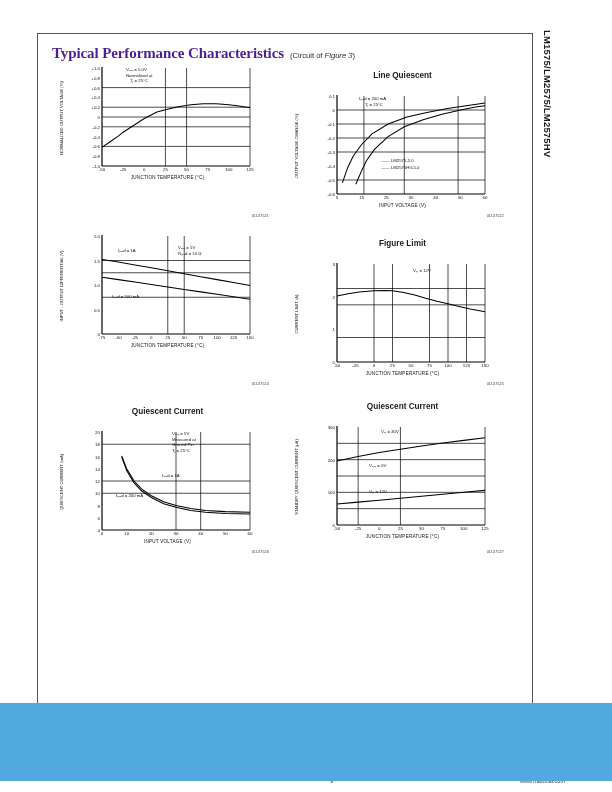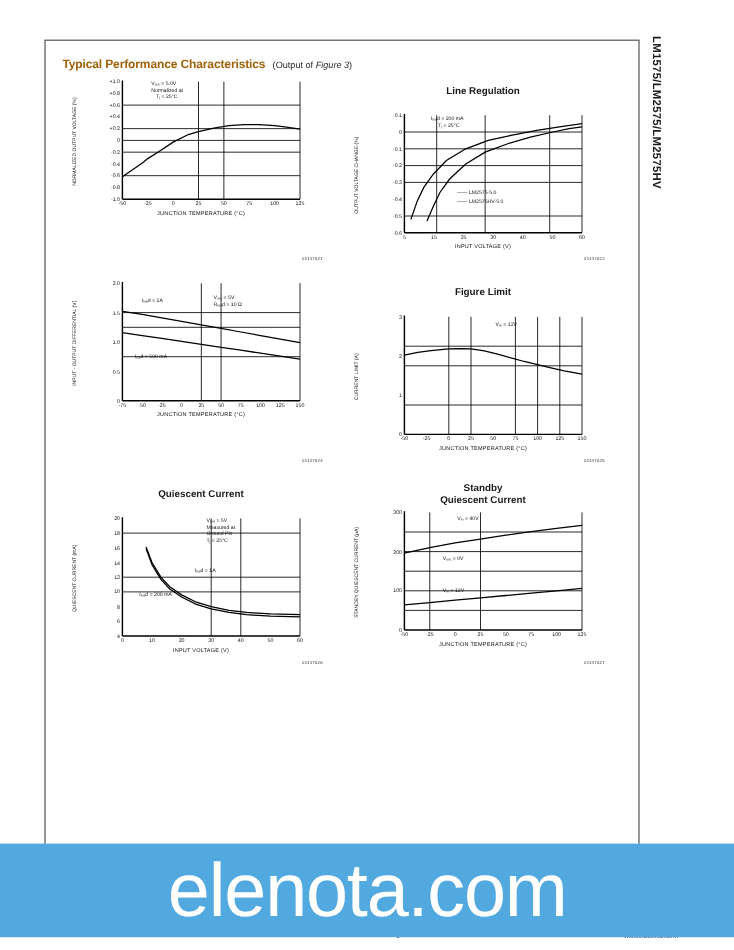--- a/index.html
+++ b/index.html
@@ -14,21 +14,21 @@
   
   #side-part{position:absolute;left:536px;top:30px;width:22px;height:140px;}
   #side-part span{
       position:absolute;left:50%;top:0;transform-origin:left top;
       transform:rotate(90deg) translateY(-50%);
       white-space:nowrap;font-weight:bold;font-size:9.5px;letter-spacing:.2px;
       color:#1b1b1b;}
 
   
   #sec-head{position:absolute;left:14px;top:10px;white-space:nowrap;}
-  #sec-title{font-size:10px;font-weight:bold;letter-spacing:-0.1px;color:#a16207;}
+  #sec-title{font-size:15px;font-weight:bold;letter-spacing:-0.1px;color:#4c1d95;font-family:Liberation Serif, serif;}
   #sec-sub{font-size:7.6px;color:#2a2a2a;margin-left:6px;}
   #sec-sub i{font-style:italic;}
 
   
   #grid{position:absolute;left:12px;top:30px;width:470px;}
   .row{display:flex;}
   .cell{width:235px;position:relative;height:168px;}
 
   .c-title{text-align:center;font-size:8.2px;font-weight:bold;color:#1a1a1a;
            line-height:9.5px;padding-top:2px;height:21px;}
@@ -70,21 +70,21 @@
 
 <div id="page">
 
   <div id="side-part">
     <span>LM1575/LM2575/LM2575HV</span>
   </div>
 
   <div id="content-frame">
 
     <div id="sec-head">
-      <span id="sec-title">Typical Performance Characteristics</span><span id="sec-sub"><span>(Output of </span><i>Figure 3</i><span>)</span></span>
+      <span id="sec-title">Typical Performance Characteristics</span><span id="sec-sub"><span>(Circuit of </span><i>Figure 3</i><span>)</span></span>
     </div>
 
     <div id="grid">
         <div class="row">
           <div class="cell">
             <div class="plotwrap">
               <div style="position: absolute; left: 14px; top: 4px; width: 0px; height: 0px;">
                 <div style="position: absolute; transform: rotate(-90deg) translate(-100%, -100%); transform-origin: left top; width: 100px; text-align: center; font-size: 4.2px; white-space: nowrap; color: rgb(17, 17, 17);">NORMALIZED OUTPUT VOLTAGE (%)</div>
               </div>
               <div class="yticks">
@@ -124,21 +124,21 @@
                 <span style="left: 84.5714px;">50</span>
                 <span style="left: 105.714px;">75</span>
                 <span style="left: 126.857px;">100</span>
                 <span style="left: 148px;">125</span>
               </div>
               <div class="xlab">JUNCTION TEMPERATURE (°C)</div>
             </div>
             <div class="docid">01147521</div>
           </div>
           <div class="cell">
-            <div class="c-title one">Line Regulation</div>
+            <div class="c-title one">Line Quiescent</div>
             <div class="plotwrap">
               <div style="position: absolute; left: 14px; top: 4px; width: 0px; height: 0px;">
                 <div style="position: absolute; transform: rotate(-90deg) translate(-100%, -100%); transform-origin: left top; width: 100px; text-align: center; font-size: 4.2px; white-space: nowrap; color: rgb(17, 17, 17);">OUTPUT VOLTAGE CHANGE (%)</div>
               </div>
               <div class="yticks">
                 <span style="top: 4px;">0.1</span>
                 <span style="top: 18px;">0</span>
                 <span style="top: 32px;">-0.1</span>
                 <span style="top: 46px;">-0.2</span>
                 <span style="top: 60px;">-0.3</span>
@@ -311,21 +311,20 @@
                 <span style="left: 98.6667px;">40</span>
                 <span style="left: 123.333px;">50</span>
                 <span style="left: 148px;">60</span>
               </div>
               <div class="xlab">INPUT VOLTAGE (V)</div>
             </div>
             <div class="docid">01147526</div>
           </div>
           <div class="cell">
             <div class="c-title">
-              <div>Standby</div>
               <div>Quiescent Current</div>
             </div>
             <div class="plotwrap">
               <div style="position: absolute; left: 14px; top: 4px; width: 0px; height: 0px;">
                 <div style="position: absolute; transform: rotate(-90deg) translate(-100%, -100%); transform-origin: left top; width: 100px; text-align: center; font-size: 4.2px; white-space: nowrap; color: rgb(17, 17, 17);">STANDBY QUIESCENT CURRENT (μA)</div>
               </div>
               <div class="yticks">
                 <span style="top: 4px;">300</span>
                 <span style="top: 36.6667px;">200</span>
                 <span style="top: 69.3333px;">100</span>
@@ -363,14 +362,13 @@
             <div class="docid">01147527</div>
           </div>
         </div>
       </div>
 
     <div id="pagenum">9</div>
     <div id="natlink">www.national.com</div>
   </div>
 
   <div id="wm-band"></div>
-  <div id="wm-text">elenota.com</div>
 </div>
 
 </body></html>

